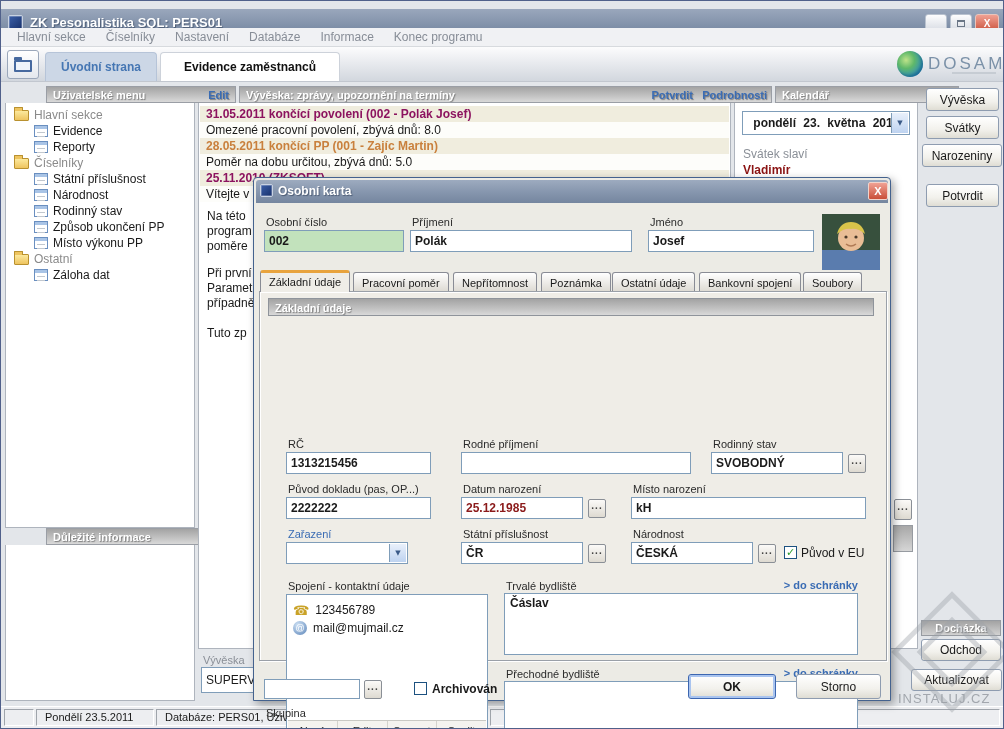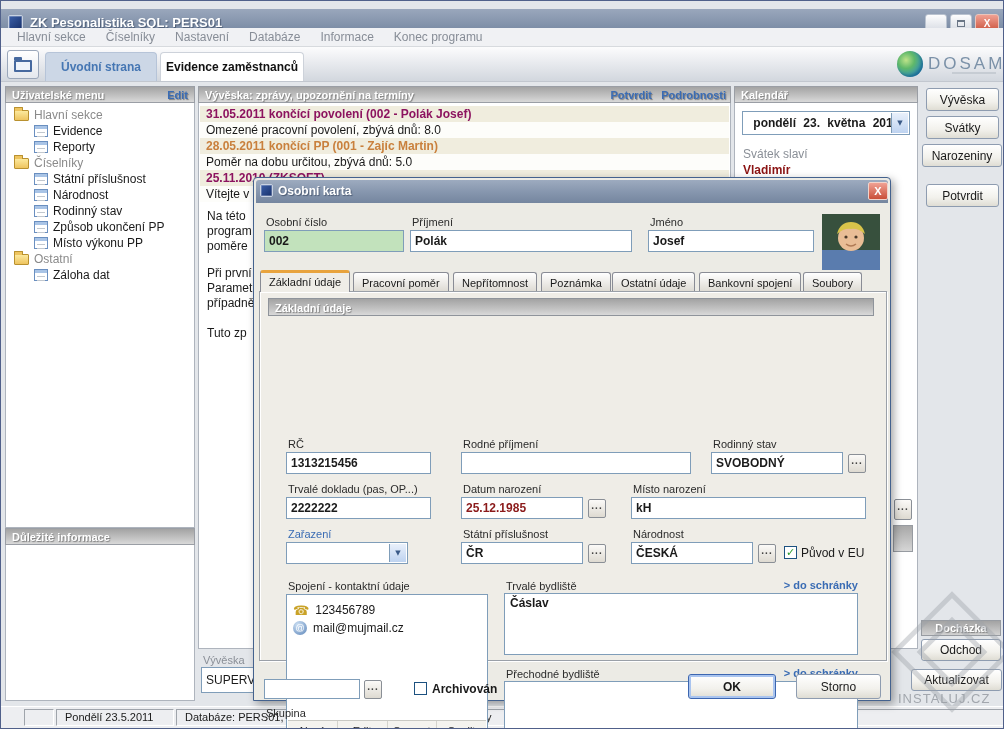--- a/index.html
+++ b/index.html
@@ -36,32 +36,32 @@
     border-bottom:1px solid #c2c7cf;}
   .toolbtn{left:6px;top:3px;width:32px;height:29px;background:linear-gradient(180deg,#ffffff,#e4e8ee);
     border:1px solid #9aa7ba;border-radius:3px;}
   .folder-glyph{position:absolute;left:6px;top:9px;width:18px;height:12px;
     border:2px solid #46699f;border-radius:1px;background:#eef3fa;}
   .folder-glyph::before{content:"";position:absolute;left:-2px;top:-5px;width:8px;height:3px;
     background:#46699f;border-radius:1px 1px 0 0;}
   .tab{top:5px;height:29px;border-radius:4px 4px 0 0;font-weight:bold;
     text-align:center;line-height:29px;}
   .tab-home{left:44px;width:112px;background:#ccd7e6;color:#4576b3;border:1px solid #b6c4d8;border-bottom:none;}
-  .tab-emp{left:159px;width:144px;background:#fff;color:#111;border:1px solid #cdd2da;border-bottom:none;}
+  .tab-emp{left:159px;width:180px;background:#fff;color:#111;border:1px solid #cdd2da;border-bottom:none;}
   .logo{left:893px;top:47px;width:108px;height:32px;}
   .logo-globe{position:absolute;left:3px;top:3px;width:26px;height:26px;border-radius:50%;
     background:radial-gradient(circle at 35% 35%,#bfe38a 0%,#5fb86a 35%,#2f8fbf 75%,#1f6fa0 100%);
     box-shadow:inset -2px -2px 3px rgba(0,60,90,.4);}
   .logo-word{position:absolute;left:34px;top:6px;color:#7b91a8;font-size:17px;letter-spacing:3px;font-weight:normal;}
   .logo-sub{position:absolute;left:58px;top:24px;width:44px;height:2px;background:#c6ccd3;}
 
   
   .phead{height:17px;background:linear-gradient(180deg,#a3a3a3 0%,#c0c0c0 55%,#d9d9d9 100%);
     color:#fff;font-weight:bold;font-size:11px;line-height:17px;padding:0 6px;
-    text-shadow:1px 1px 1px #7e7e7e;border:1px solid #9a9ea5;}
+    text-shadow:1px 1px 1px #7e7e7e;border:1px solid #9a9ea5;margin-left:41px;}
   .pbody{background:#fff;border:1px solid #aeb4bd;border-top:none;}
   .link{color:#3a6cb4;font-size:11px;font-weight:bold;text-decoration:none;}
 
   
   .tree-row{position:absolute;height:16px;display:flex;align-items:center;gap:5px;font-size:12px;white-space:nowrap;}
   .tree-folder-label{color:#8a8a8a;}
   .ticon-folder{position:relative;width:15px;height:11px;flex:0 0 15px;
     background:linear-gradient(180deg,#fce99d,#eec45f);border:1px solid #b9912f;border-radius:1px;}
   .ticon-folder::before{content:"";position:absolute;left:-1px;top:-4px;width:7px;height:3px;
     background:#eec45f;border:1px solid #b9912f;border-bottom:none;border-radius:1px 1px 0 0;}
@@ -127,21 +127,21 @@
   .txtarea{background:#fff;border:1px solid #7f9db9;font-weight:bold;font-size:12px;padding:2px 5px;}
 
   
   .side-btn{left:925px;width:73px;height:23px;}
   .wm-square{position:absolute;border:5px solid #9aa0a8;opacity:.4;transform:rotate(45deg);z-index:6;pointer-events:none;}
   .wm-text{position:absolute;color:#9ba0a7;font-size:13px;letter-spacing:1px;z-index:6;opacity:.9;}
 
   
   .statusbar{left:0;top:705px;width:1002px;height:22px;background:#edeef1;border-top:1px solid #fff;}
   .sseg{position:absolute;top:2px;height:17px;border:1px solid;border-color:#9fa4ab #ffffff #ffffff #9fa4ab;
-    font-size:11px;line-height:15px;padding:0 8px;white-space:nowrap;overflow:hidden;margin-left:20px;}
+    font-size:11px;line-height:15px;padding:0 8px;white-space:nowrap;overflow:hidden;}
 </style>
 </head>
 <body>
 
 <div class="app">
 
   <div class="abs titlebar">
     <div class="abs appicon"></div>
     <div class="abs title-text">ZK Pesonalistika SQL: PERS01</div>
     <div class="abs winbtn" style="left:924px;">_</div>
@@ -326,21 +326,21 @@
       <div class="ghead" style="position:absolute;left:8px;top:6px;width:606px;">Základní údaje</div>
 
       <div class="abs label" style="left:28px;top:146px;">RČ</div>
       <div class="abs input" style="left:26px;top:160px;width:145px;height:22px;">1313215456</div>
       <div class="abs label" style="left:203px;top:146px;">Rodné příjmení</div>
       <div class="abs input" style="left:201px;top:160px;width:230px;height:22px;"></div>
       <div class="abs label" style="left:453px;top:146px;">Rodinný stav</div>
       <div class="abs input" style="left:451px;top:160px;width:132px;height:22px;">SVOBODNÝ</div>
       <div class="abs dots" style="left:588px;top:162px;">...</div>
 
-      <div class="abs label" style="left:28px;top:191px;">Trvalé dokladu (pas, OP...)</div>
+      <div class="abs label" style="left:28px;top:191px;">Původ dokladu (pas, OP...)</div>
       <div class="abs input" style="left:26px;top:205px;width:145px;height:22px;">2222222</div>
       <div class="abs label" style="left:203px;top:191px;">Datum narození</div>
       <div class="abs input" style="left:201px;top:205px;width:122px;height:22px;color:#8b1a1a;">25.12.1985</div>
       <div class="abs dots" style="left:328px;top:207px;">...</div>
       <div class="abs label" style="left:373px;top:191px;">Místo narození</div>
       <div class="abs input" style="left:371px;top:205px;width:235px;height:22px;">kH</div>
 
       <div class="abs label" style="left:28px;top:236px;color:#3a6cb4;">Zařazení</div>
       <div class="abs input" style="left:26px;top:250px;width:122px;height:22px;">
         <span></span>

